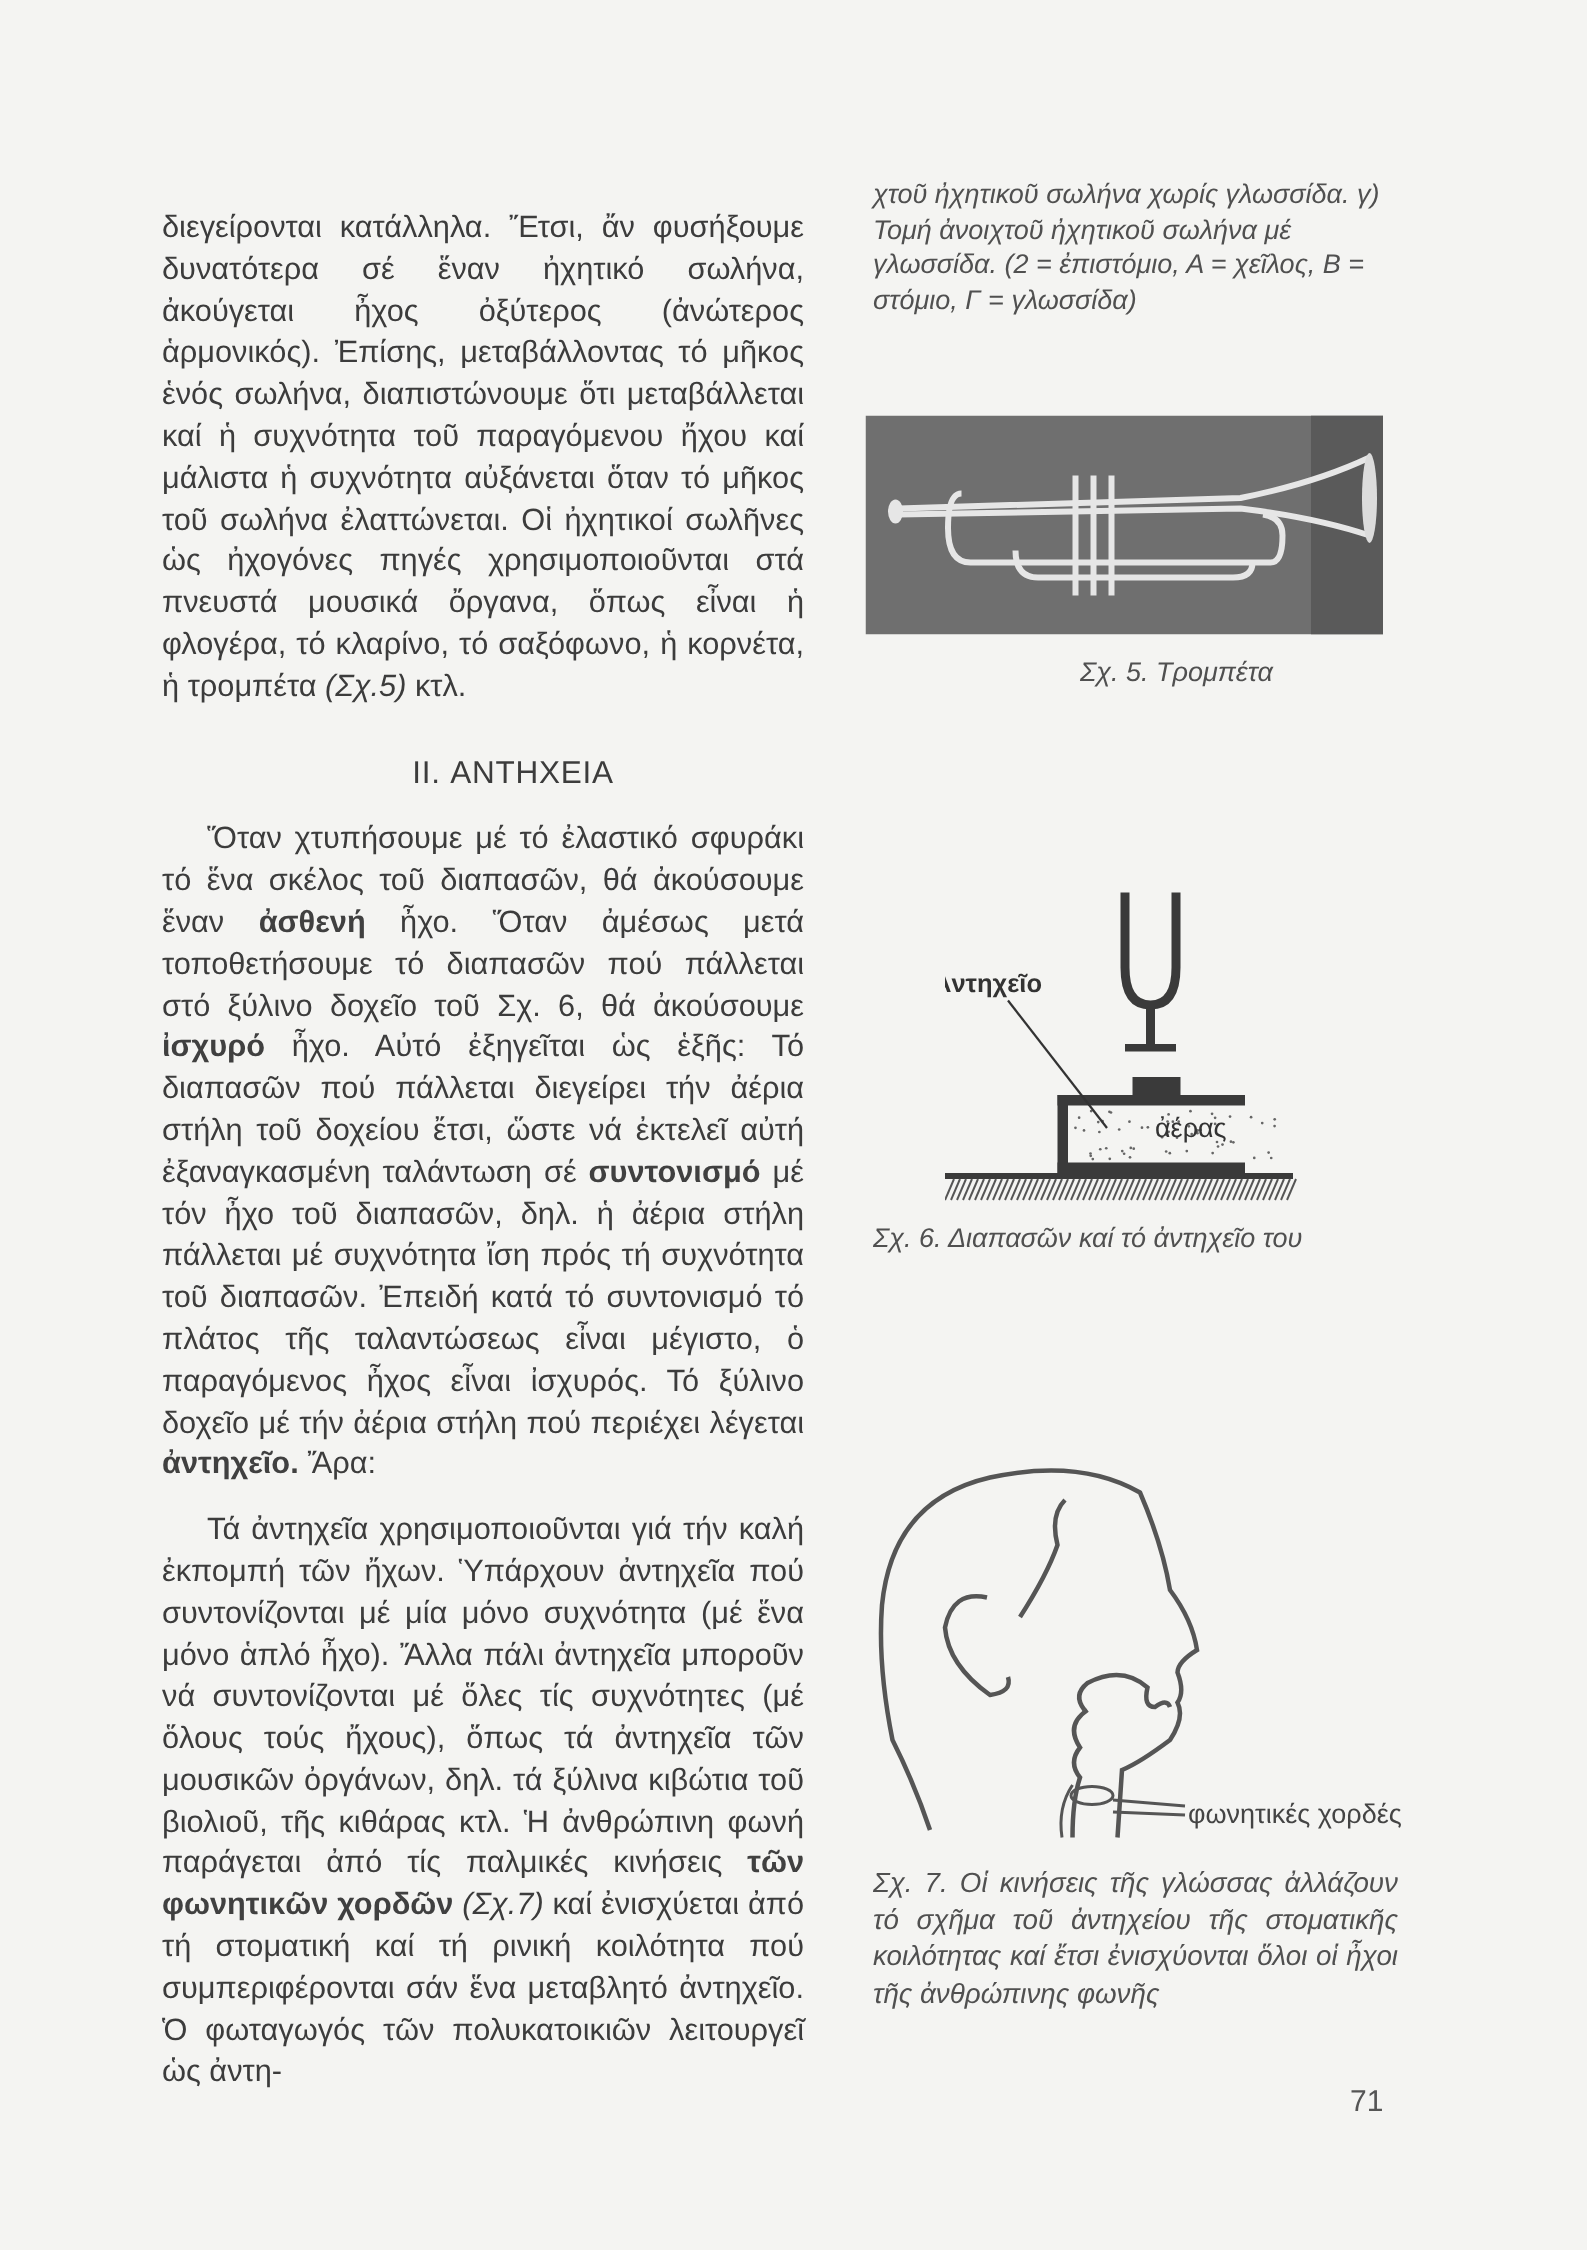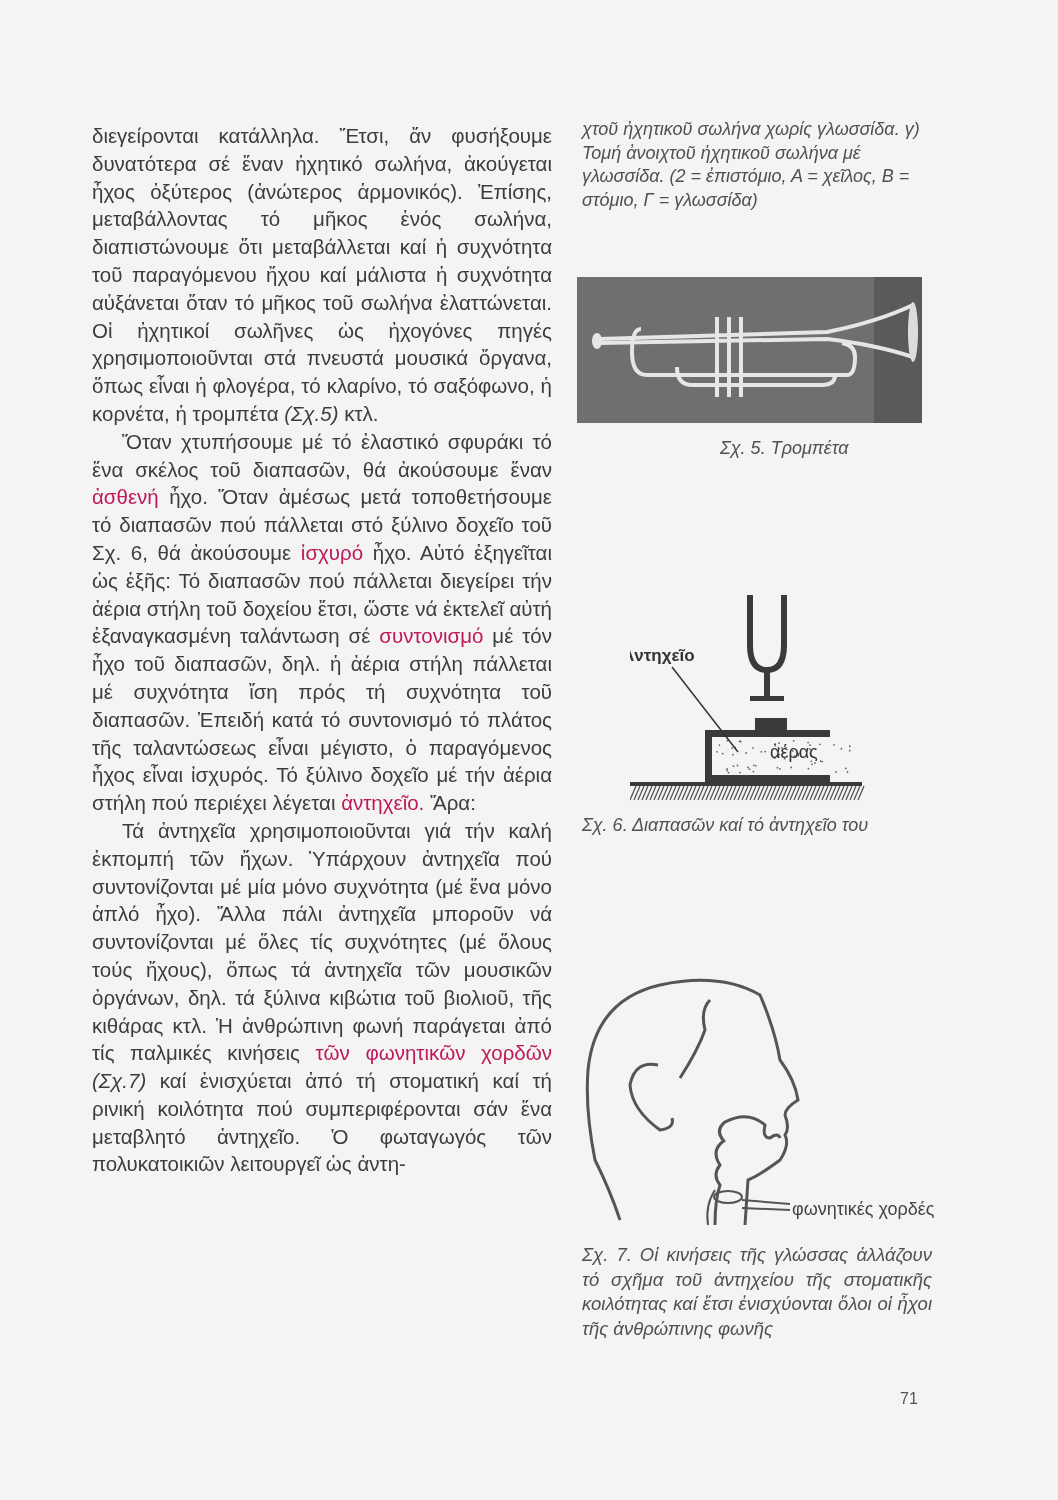--- a/index.html
+++ b/index.html
@@ -6,54 +6,55 @@
   body {
     width: 1058px; height: 1500px; position: relative; overflow: hidden;
     background: #f4f4f2;
     font-family: "Liberation Sans", "DejaVu Sans", sans-serif;
     color: #3c3c3c;
   }
   .col-left {
     position: absolute; left: 92px; top: 122px; width: 460px;
     font-size: 20.5px; line-height: 27.8px; text-align: justify;
   }
-  .col-left p { margin: 0; }
+  .col-left p { margin: 16px; }
   .para-indent { text-indent: 30px; }
   .section-title {
     text-align: center; margin: 30px 0 6px 0 !important; font-size: 21px; letter-spacing: 0.5px;
     padding-left: 40px;
   }
   .definition {
     font-weight: bold; margin: 18px 0 18px 0 !important; color: #3a3a3a;
   }
-  b { font-weight: normal; color: #be185d; }
+  b { font-weight: bold; color: #404040; }
   i { font-style: italic; }
 
   .caption {
     position: absolute; font-style: italic; color: #505050;
     font-size: 18px; line-height: 23.5px;
   }
   #cap-top { left: 582px; top: 118px; width: 360px; }
   #cap5 { left: 720px; top: 437px; }
   #cap6 { left: 582px; top: 814px; text-align: right; }
   #cap7 { left: 582px; top: 1243px; width: 350px; font-size: 18.5px; line-height: 24.6px; text-align: justify; }
 
   #trumpet-fig { position: absolute; left: 577px; top: 277px; width: 340px; width: 345px; height: 146px; }
   #tuning-fig { position: absolute; left: 630px; top: 590px; width: 290px; height: 220px; }
   #head-fig { position: absolute; left: 580px; top: 960px; width: 380px; height: 270px; }
 
   .label-fig { font-family: "Liberation Sans", sans-serif; }
-  #page-number { position: absolute; left: 900px; top: 1390px; font-size: 16px; color: #555; }
+  #page-number { position: absolute; left: 900px; top: 1390px; font-size: 20px; color: #555; }
 </style>
 </head>
 <body>
 
 <div class="col-left">
   <p><span>διεγείρονται κατάλληλα. Ἔτσι, ἄν φυσήξουμε δυνατότερα σέ ἕναν ἠχητικό σωλήνα, ἀκούγεται ἦχος ὀξύτερος (ἀνώτερος ἁρμονικός). Ἐπίσης, μεταβάλλοντας τό μῆκος ἑνός σωλήνα, διαπιστώνουμε ὅτι μεταβάλλεται καί ἡ συχνότητα τοῦ παραγόμενου ἤχου καί μάλιστα ἡ συχνότητα αὐξάνεται ὅταν τό μῆκος τοῦ σωλήνα ἐλαττώνεται. Οἱ ἠχητικοί σωλῆνες ὡς ἠχογόνες πηγές χρησιμοποιοῦνται στά πνευστά μουσικά ὄργανα, ὅπως εἶναι ἡ φλογέρα, τό κλαρίνο, τό σαξόφωνο, ἡ κορνέτα, ἡ τρομπέτα</span> <i>(Σχ.5)</i><span> κτλ.</span></p>
 
+  <p class="section-title">II. ΑΝΤΗΧΕΙΑ</p>
 
   <p class="para-indent"><span>Ὅταν χτυπήσουμε μέ τό ἐλαστικό σφυράκι τό ἕνα σκέλος τοῦ διαπασῶν, θά ἀκούσουμε ἕναν </span><b>ἀσθενή</b><span> ἦχο. Ὅταν ἀμέσως μετά τοποθετήσουμε τό διαπασῶν πού πάλλεται στό ξύλινο δοχεῖο τοῦ Σχ. 6, θά ἀκούσουμε </span><b>ἰσχυρό</b><span> ἦχο. Αὐτό ἐξηγεῖται ὡς ἑξῆς: Τό διαπασῶν πού πάλλεται διεγείρει τήν ἀέρια στήλη τοῦ δοχείου ἔτσι, ὥστε νά ἐκτελεῖ αὐτή ἐξαναγκασμένη ταλάντωση σέ </span><b>συντονισμό</b><span> μέ τόν ἦχο τοῦ διαπασῶν, δηλ. ἡ ἀέρια στήλη πάλλεται μέ συχνότητα ἴση πρός τή συχνότητα τοῦ διαπασῶν. Ἐπειδή κατά τό συντονισμό τό πλάτος τῆς ταλαντώσεως εἶναι μέγιστο, ὁ παραγόμενος ἦχος εἶναι ἰσχυρός. Τό ξύλινο δοχεῖο μέ τήν ἀέρια στήλη πού περιέχει λέγεται </span><b>ἀντηχεῖο.</b><span> Ἄρα:</span></p>
 
 
   <p class="para-indent"><span>Τά ἀντηχεῖα χρησιμοποιοῦνται γιά τήν καλή ἐκπομπή τῶν ἤχων. Ὑπάρχουν ἀντηχεῖα πού συντονίζονται μέ μία μόνο συχνότητα (μέ ἕνα μόνο ἁπλό ἦχο). Ἄλλα πάλι ἀντηχεῖα μποροῦν νά συντονίζονται μέ ὅλες τίς συχνότητες (μέ ὅλους τούς ἤχους), ὅπως τά ἀντηχεῖα τῶν μουσικῶν ὀργάνων, δηλ. τά ξύλινα κιβώτια τοῦ βιολιοῦ, τῆς κιθάρας κτλ. Ἡ ἀνθρώπινη φωνή παράγεται ἀπό τίς παλμικές κινήσεις </span><b>τῶν φωνητικῶν χορδῶν</b><i> (Σχ.7)</i><span> καί ἐνισχύεται ἀπό τή στοματική καί τή ρινική κοιλότητα πού συμπεριφέρονται σάν ἕνα μεταβλητό ἀντηχεῖο. Ὁ φωταγωγός τῶν πολυκατοικιῶν λειτουργεῖ ὡς ἀντη-</span></p>
 </div>
 
 <div class="caption" id="cap-top">χτοῦ ἠχητικοῦ σωλήνα χωρίς γλωσσίδα. γ) Τομή ἀνοιχτοῦ ἠχητικοῦ σωλήνα μέ γλωσσίδα. (2 = ἐπιστόμιο, Α = χεῖλος, Β = στόμιο, Γ = γλωσσίδα)</div>
 
 <svg id="trumpet-fig" viewBox="0 0 345 146">

